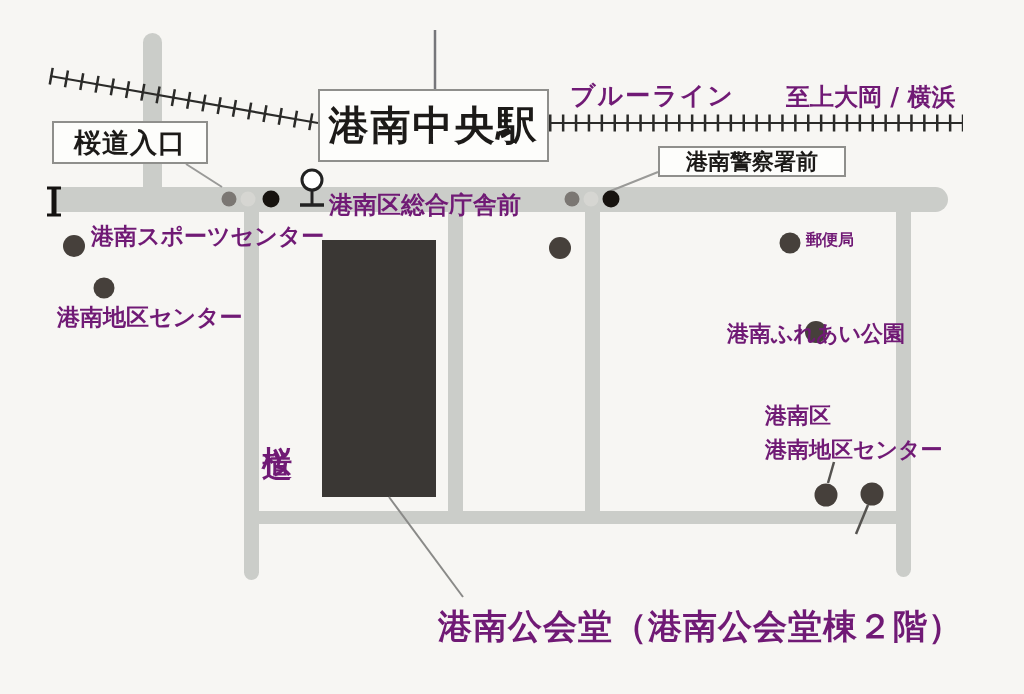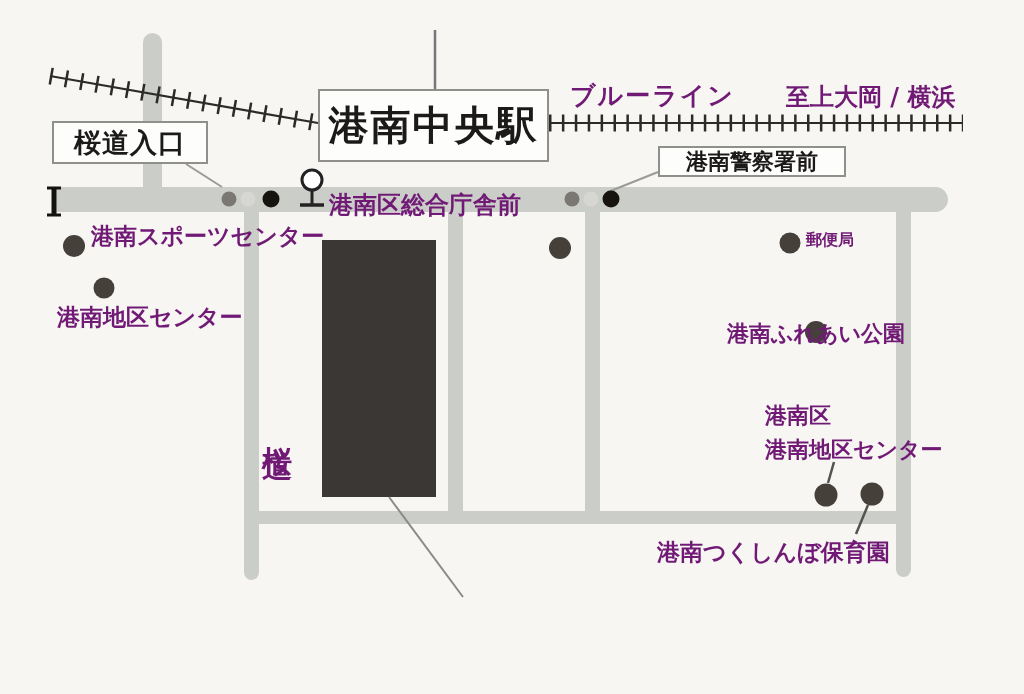--- a/index.html
+++ b/index.html
@@ -134,16 +134,16 @@
   <div class="lbl direction">至上大岡 / 横浜</div>
   <div class="lbl sogochosha">港南区総合庁舎前</div>
   <div class="lbl district">港南地区センター</div>
   <div class="lbl sports">港南スポーツセンター</div>
   <div class="lbl post">郵便局</div>
   <div class="lbl park">港南ふれあい公園</div>
   <div class="lbl support">
     <span>港南区</span><br>
     <span>港南地区センター</span>
   </div>
-  <div class="lbl nursery">港南つくしんぼ保育園</div>
   <div class="lbl sakuramichi-lbl">桜道</div>
+  <div class="lbl map-title">港南公会堂（港南公会堂棟２階）</div>
 
 </div>
 
 </body></html>

